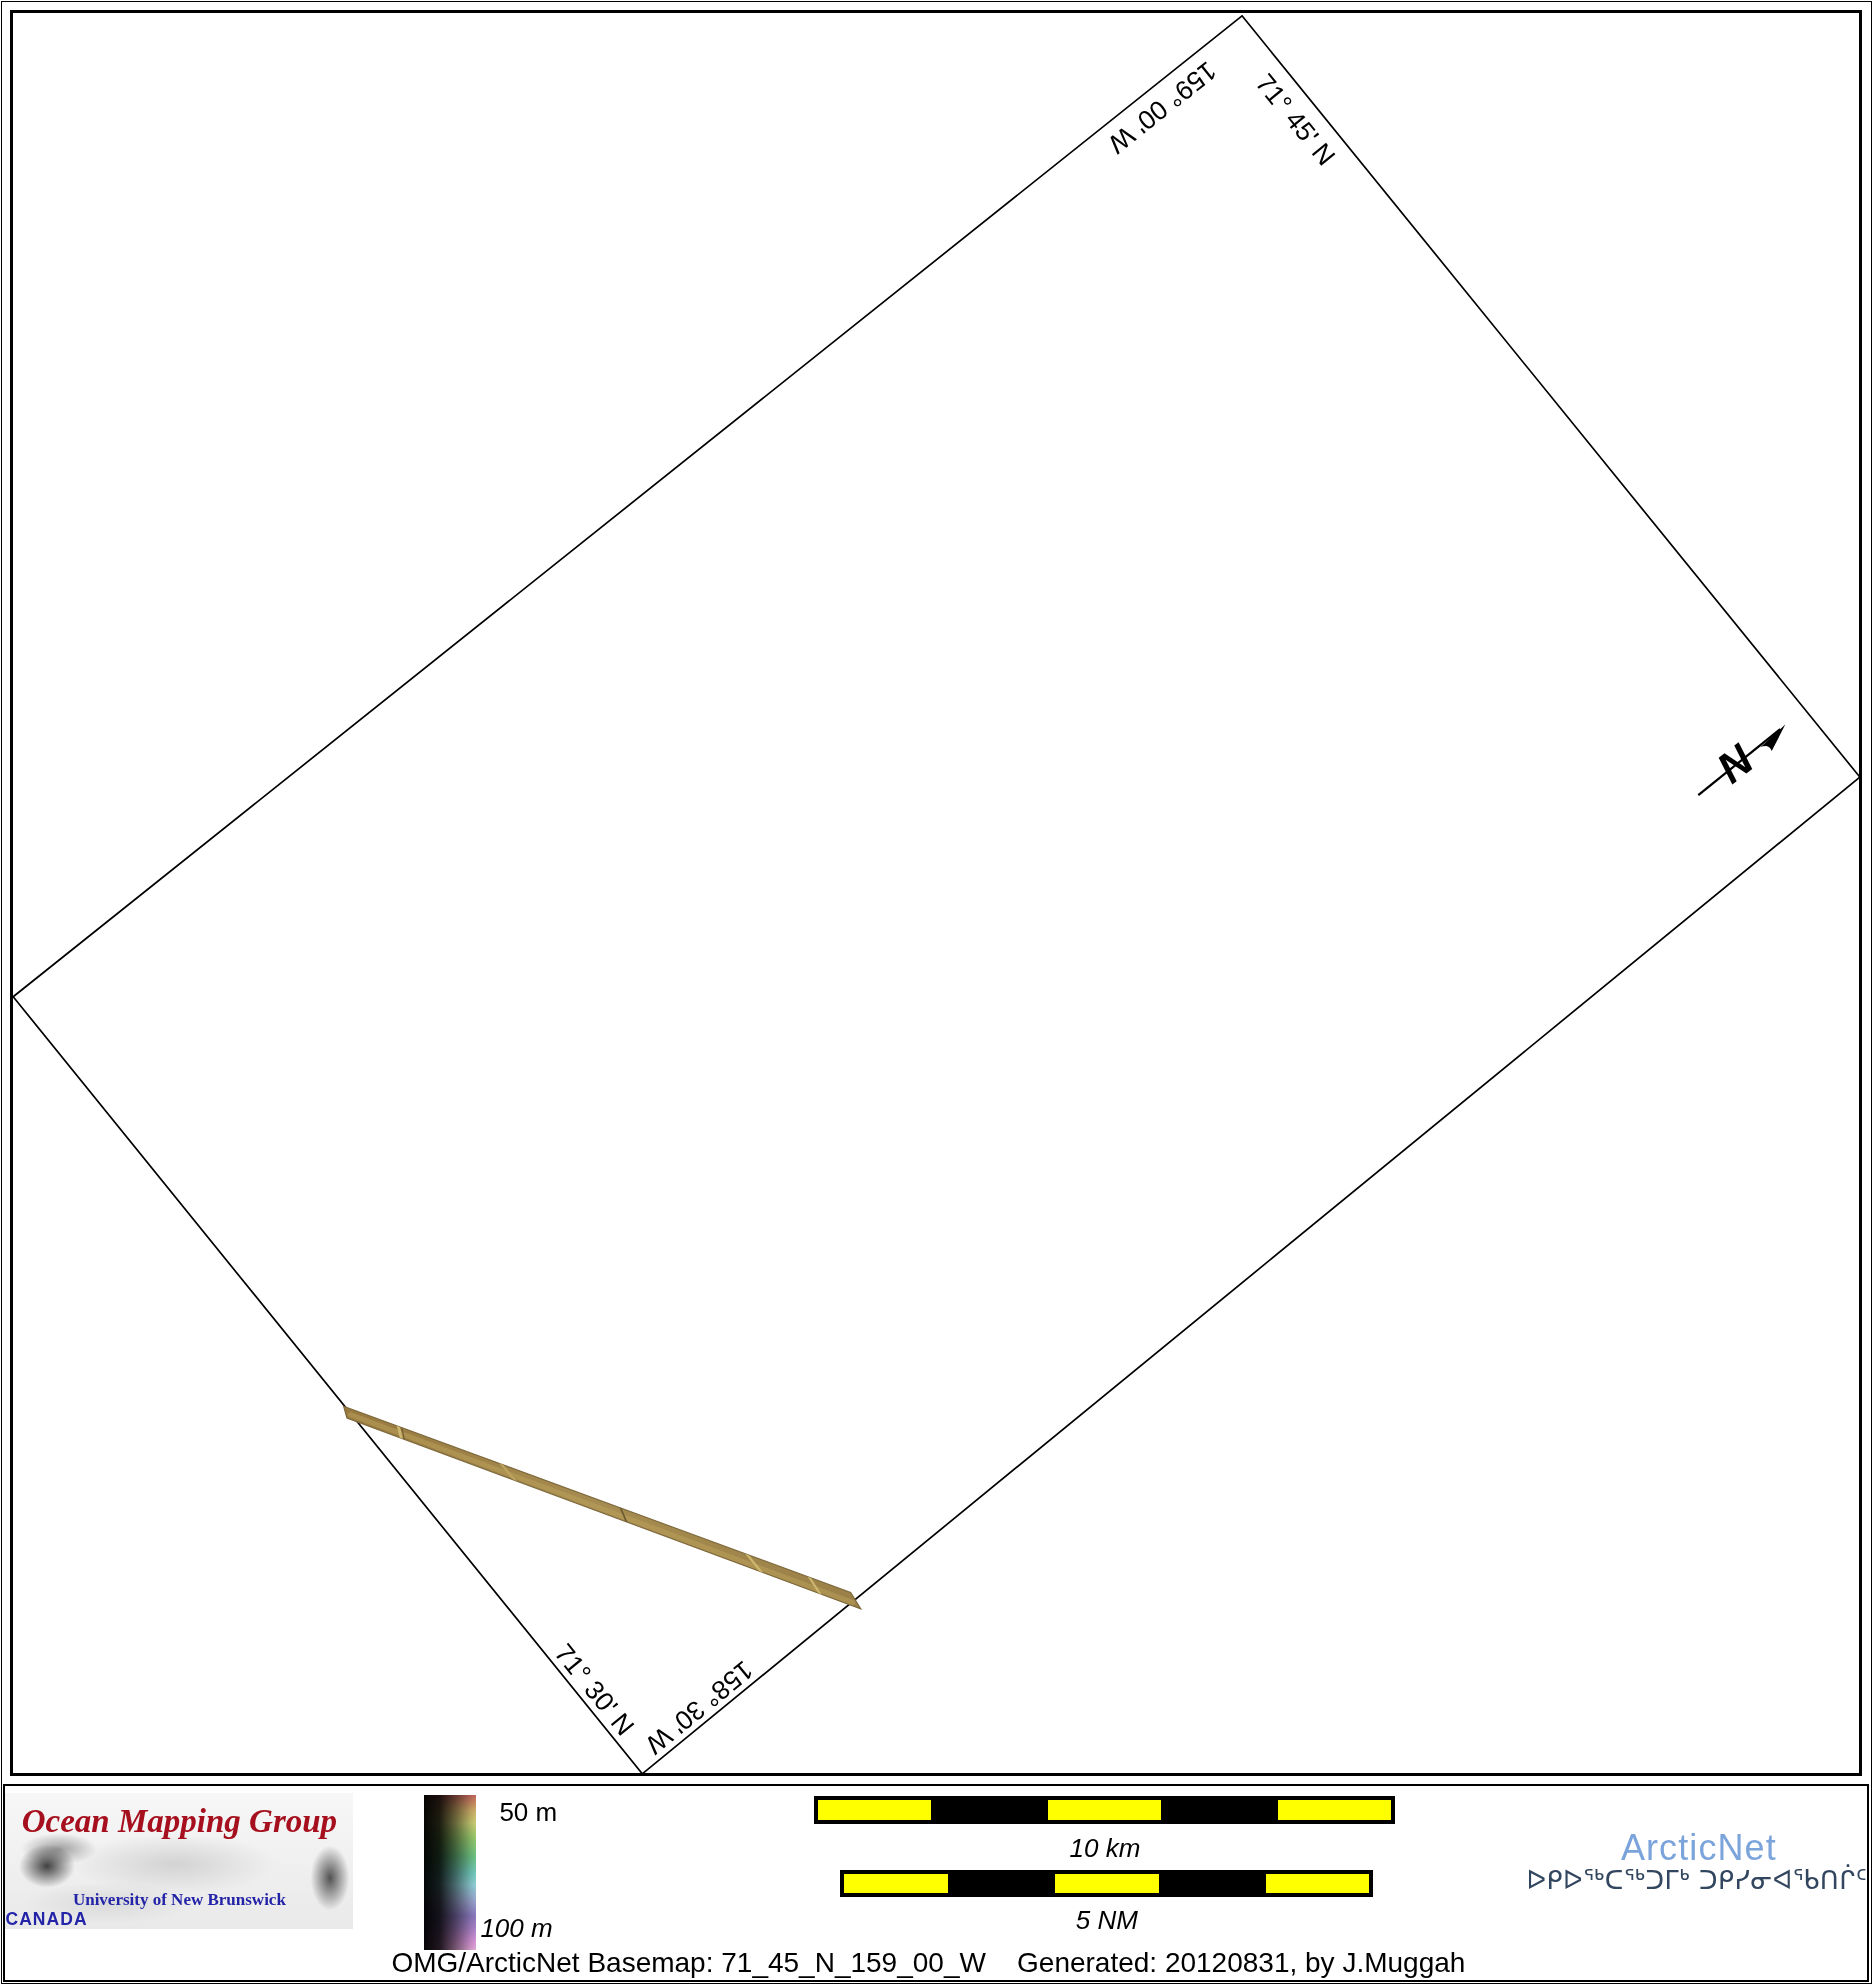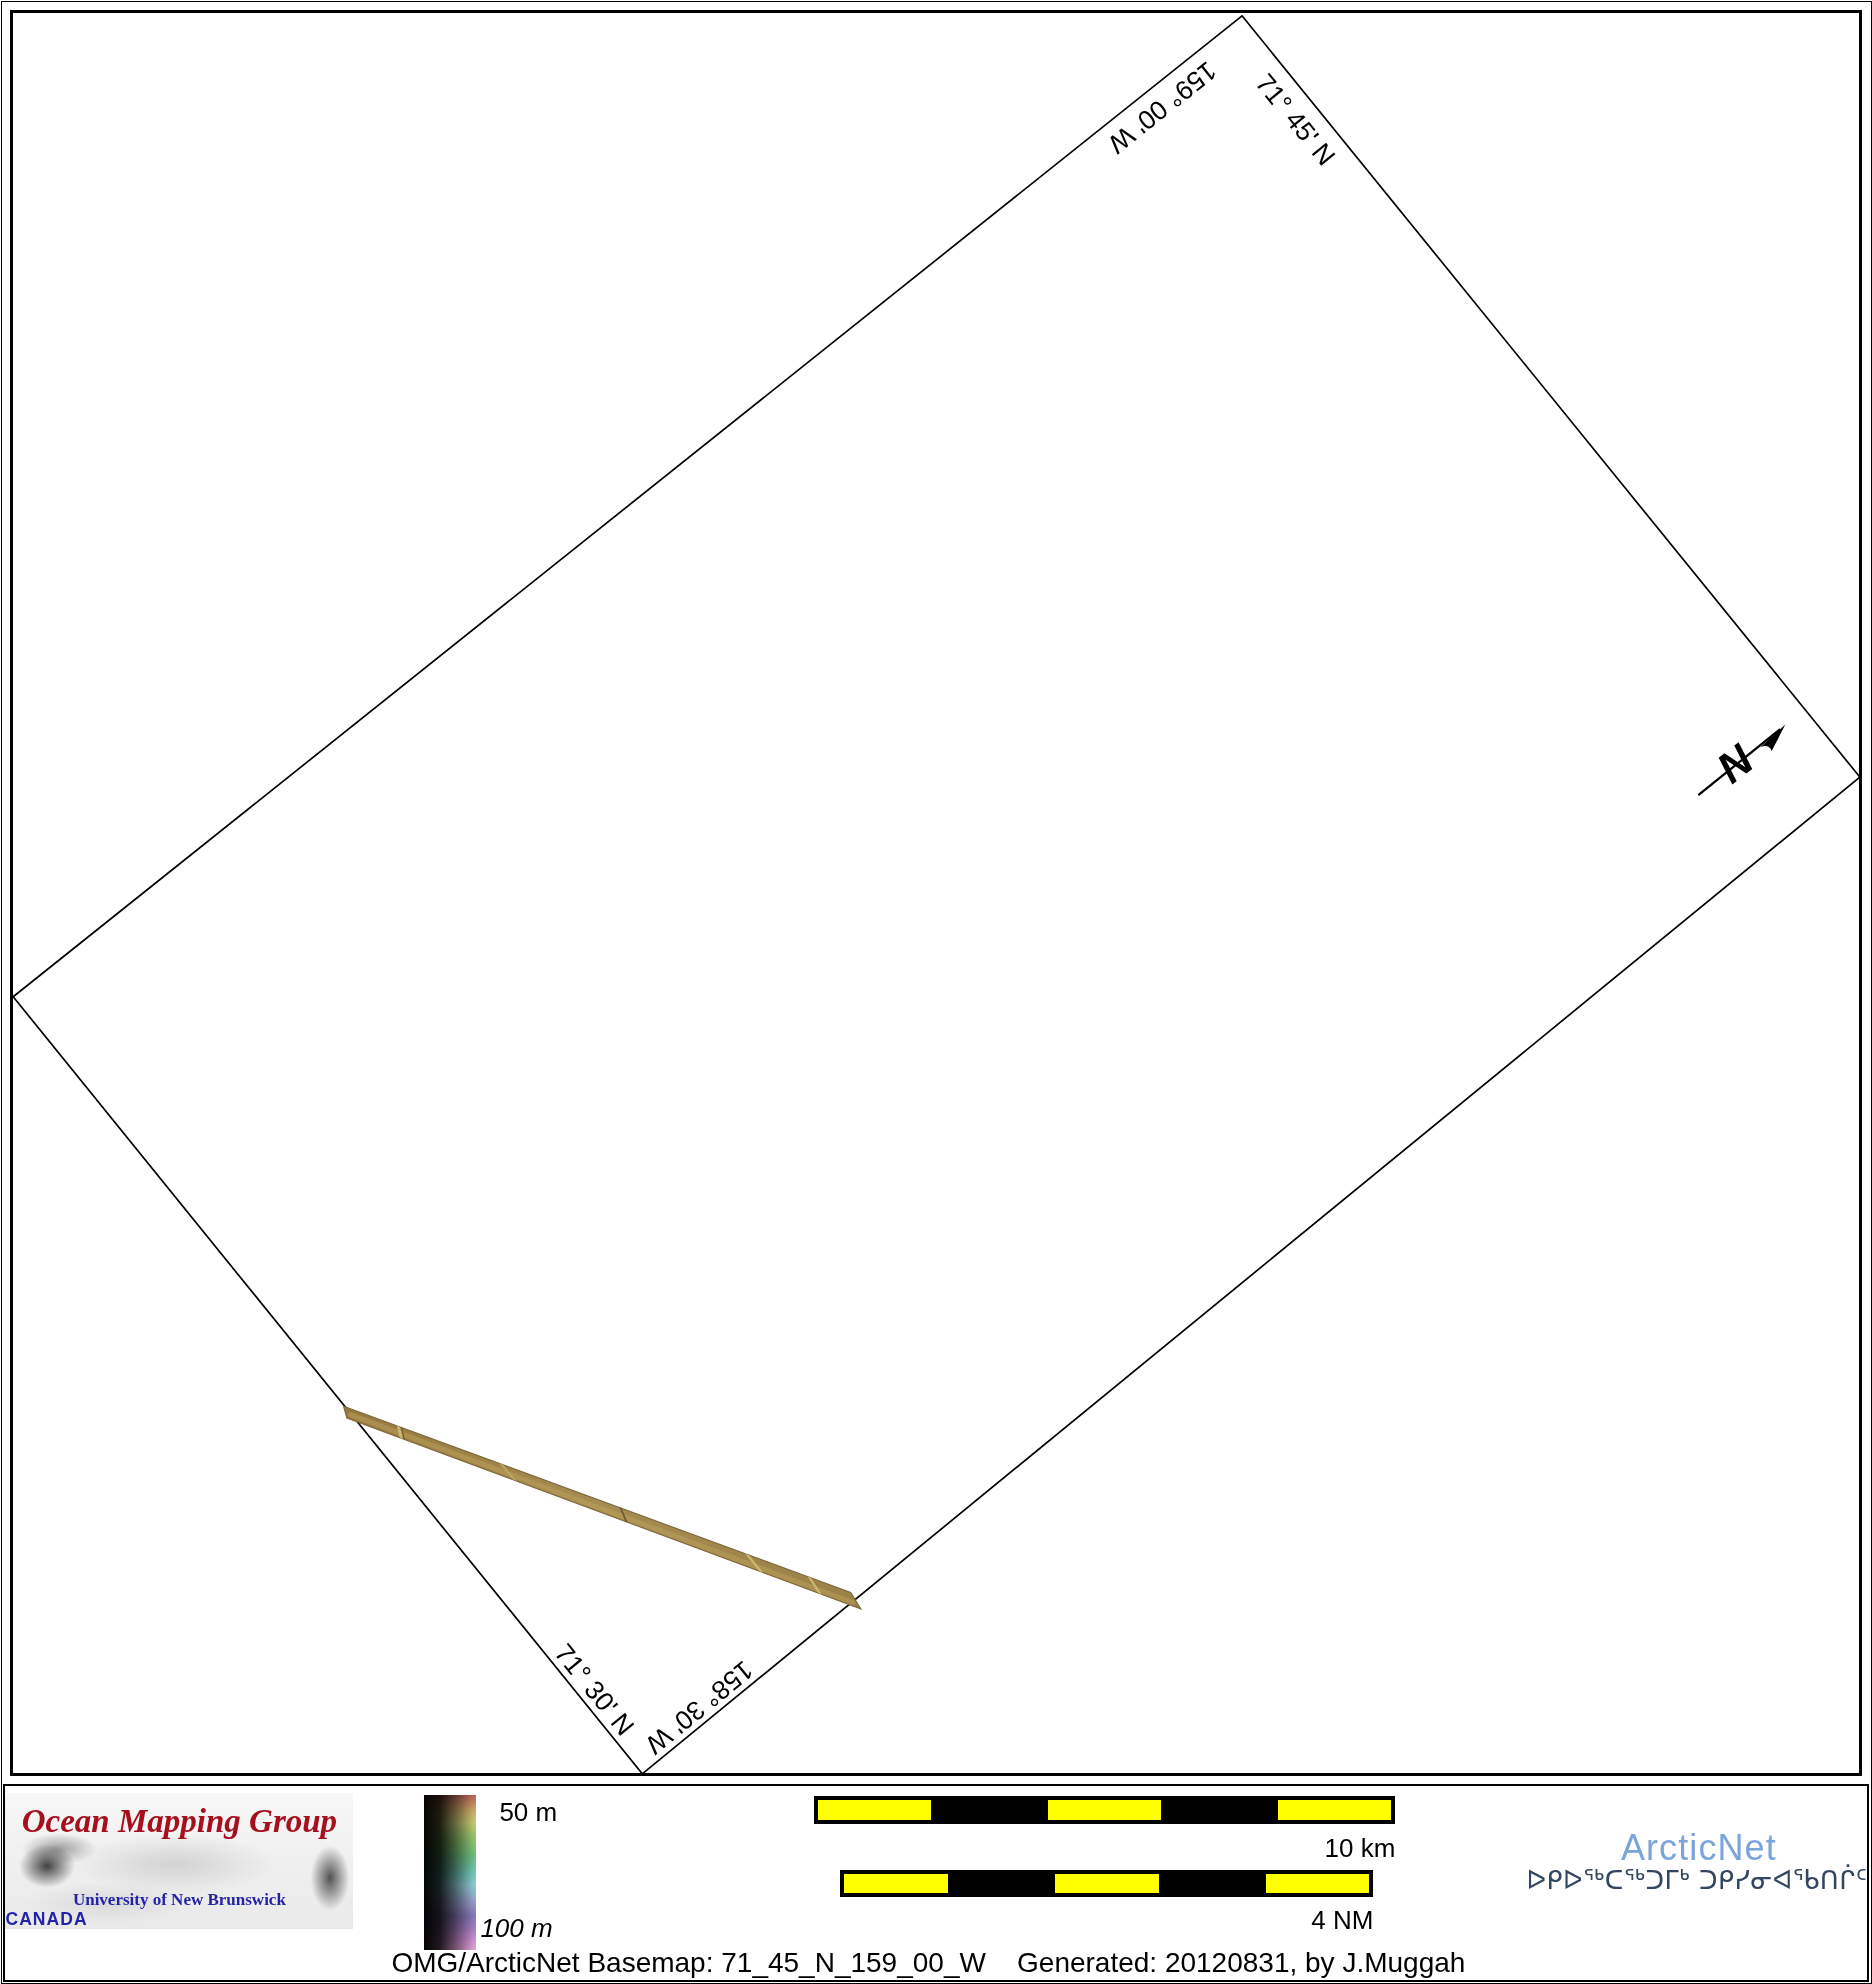--- a/index.html
+++ b/index.html
@@ -42,21 +42,21 @@
   .cb-label{font-size:26px;white-space:nowrap;}
   .cb-top{left:494px;top:10.7px;}
   .cb-bottom{left:475px;top:127px;font-style:italic;}
   
   .sbar{display:flex;background:#000;border:2.8px solid #000;box-sizing:border-box;}
   .sbar-10km{left:809px;top:10.2px;width:581px;height:28px;}
   .sbar-5nm{left:835px;top:84px;width:533px;height:27px;}
   .seg{flex:1 1 0;}
   .seg.y{background:var(--scalebar-yellow,#FFFF00);border:2.3px solid #000;box-sizing:border-box;}
   .seg.k{background:#000;}
-  .sbar-label{text-align:right;font-size:26px;}
+  .sbar-label{text-align:center;font-size:26px;font-style:italic;}
   .lbl-10km{left:809px;top:47px;width:581px;}
   .lbl-5nm{left:835px;top:119px;width:533px;}
   
   .caption{left:386px;top:161px;font-size:28px;white-space:pre;}
   
   .arcticnet-wordmark{left:1524px;top:41px;width:339px;text-align:center;
     font-size:36px;font-weight:400;letter-spacing:1.1px;color:var(--arcticnet-blue,#7BA4DB);}
   .arcticnet-inuktitut{left:1521px;top:79px;width:339px;text-align:left;
     font-family:"DejaVu Sans",sans-serif;font-size:25.4px;letter-spacing:0.6px;
     color:var(--syllabics-navy,#33465F);white-space:nowrap;}
@@ -124,20 +124,20 @@
   </div>
   <div class="abs sbar-label lbl-10km">10 km</div>
 
   <div class="abs sbar sbar-5nm">
     <span class="seg y"></span>
     <span class="seg k"></span>
     <span class="seg y"></span>
     <span class="seg k"></span>
     <span class="seg y"></span>
   </div>
-  <div class="abs sbar-label lbl-5nm">4 NM</div>
+  <div class="abs sbar-label lbl-5nm">5 NM</div>
 
   <div class="abs arcticnet-wordmark">ArcticNet</div>
   <div class="abs arcticnet-inuktitut">ᐅᑭᐅᖅᑕᖅᑐᒥᒃ ᑐᑭᓯᓂᐊᖃᑎᒌᑦ</div>
 
   <div class="abs caption">OMG/ArcticNet Basemap: 71_45_N_159_00_W    Generated: 20120831, by J.Muggah</div>
 </div>
 
 
 </body></html>

